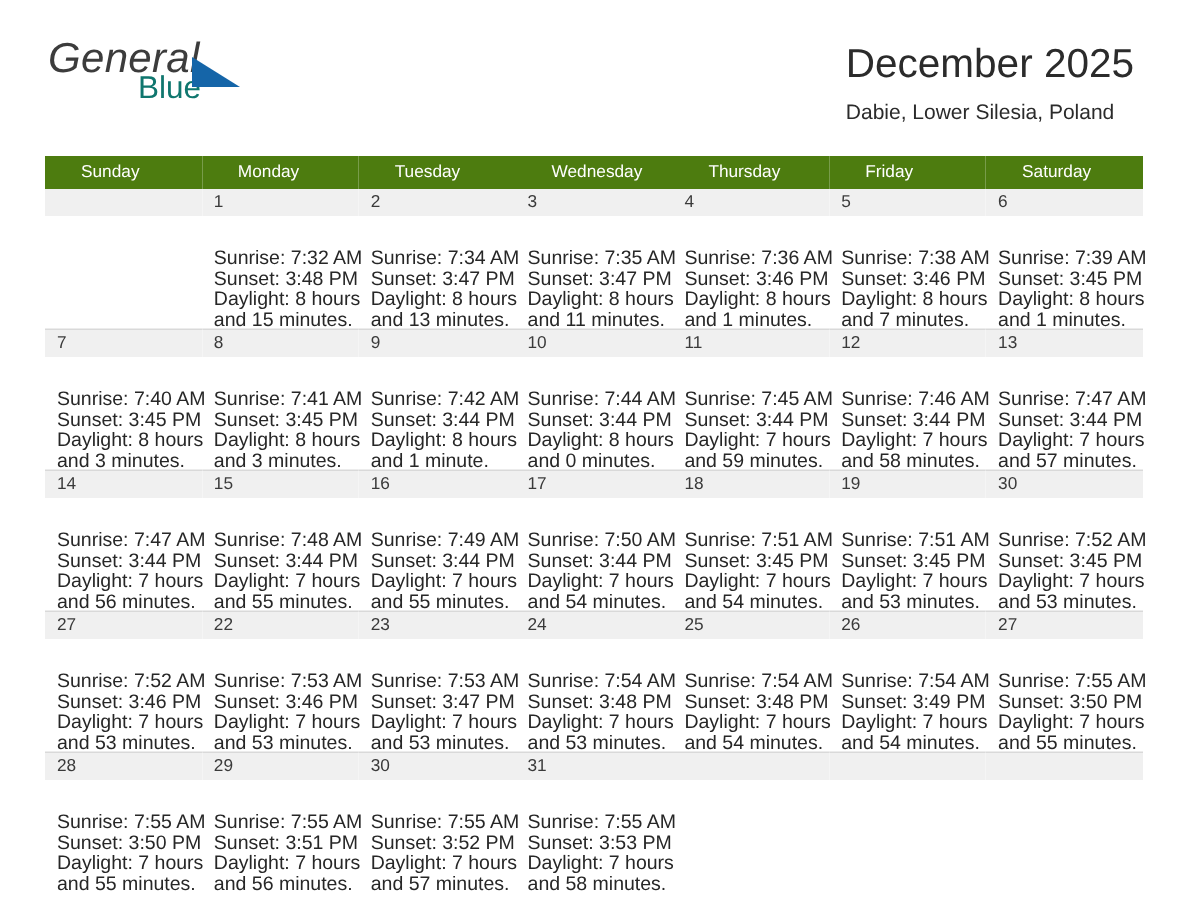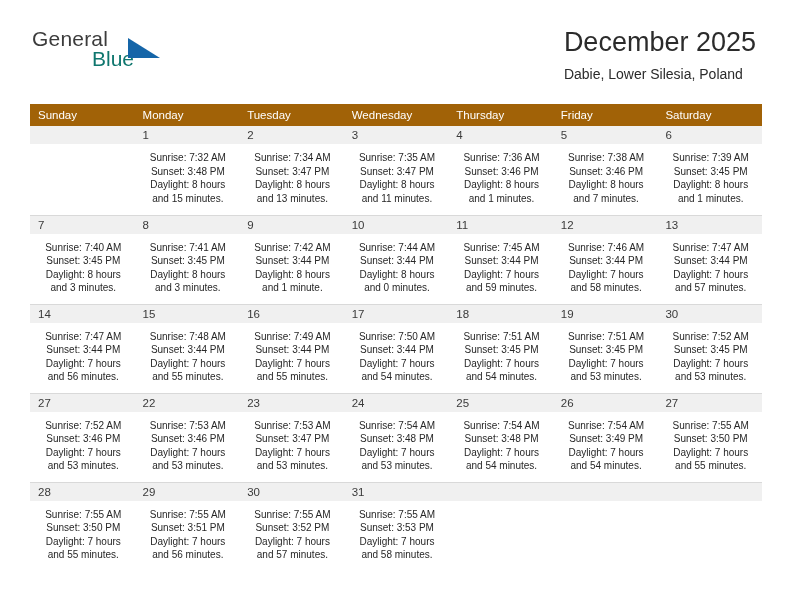--- a/index.html
+++ b/index.html
@@ -29,25 +29,26 @@
     box-sizing: border-box;
   }
   .logo {
     position: absolute;
     left: 32px;
     top: 28px;
     width: 150px;
     height: 52px;
   }
   .logo-general {
-    font-size: 21px;
+    font-size: 28px;
     color: #3c3c3c;
     letter-spacing: 0.2px;
     line-height: 22px;
     display: block;
+    font-style: italic;
   }
   .logo-blue {
     font-size: 21px;
     color: #0f766e;
     line-height: 22px;
     display: block;
     margin-left: 60px;
     margin-top: -2px;
   }
   .logo-tri {
@@ -83,26 +84,26 @@
   
   .calendar {
     position: absolute;
     left: 30px;
     top: 104px;
     width: 732px;
     border-collapse: collapse;
     table-layout: fixed;
   }
   .calendar th {
-    background: #a16207;
+    background: #4d7c0f;
     color: #ffffff;
     font-size: 11.5px;
     font-weight: normal;
     text-align: left;
-    padding: 5px 0 5px 8px;
+    padding: 5px 0 5px 24px;
     height: 20px;
     box-sizing: border-box;
   }
   .calendar td {
     vertical-align: top;
     padding: 0;
     border-top: 1px solid #d9d9d9;
     height: 89px;
     box-sizing: border-box;
     background: #ffffff;
@@ -116,25 +117,24 @@
     color: #3a3a3a;
     padding: 3px 0 3px 8px;
     height: 18px;
     box-sizing: border-box;
     line-height: 13px;
   }
   .daynum.empty {
     background: #f0f0f0;
   }
   .cellbody {
-    padding: 7px 6px 0 8px;
-    font-size: 10px;
+    padding: 21px 6px 0 8px;
+    font-size: 13px;
     line-height: 13.5px;
     color: #272727;
-    text-align: center;
   }
   .cellbody div {
     white-space: nowrap;
   }
   td.blank .daynum {
     background: #f0f0f0;
   }
   td.blank .cellbody {
     visibility: hidden;
   }

